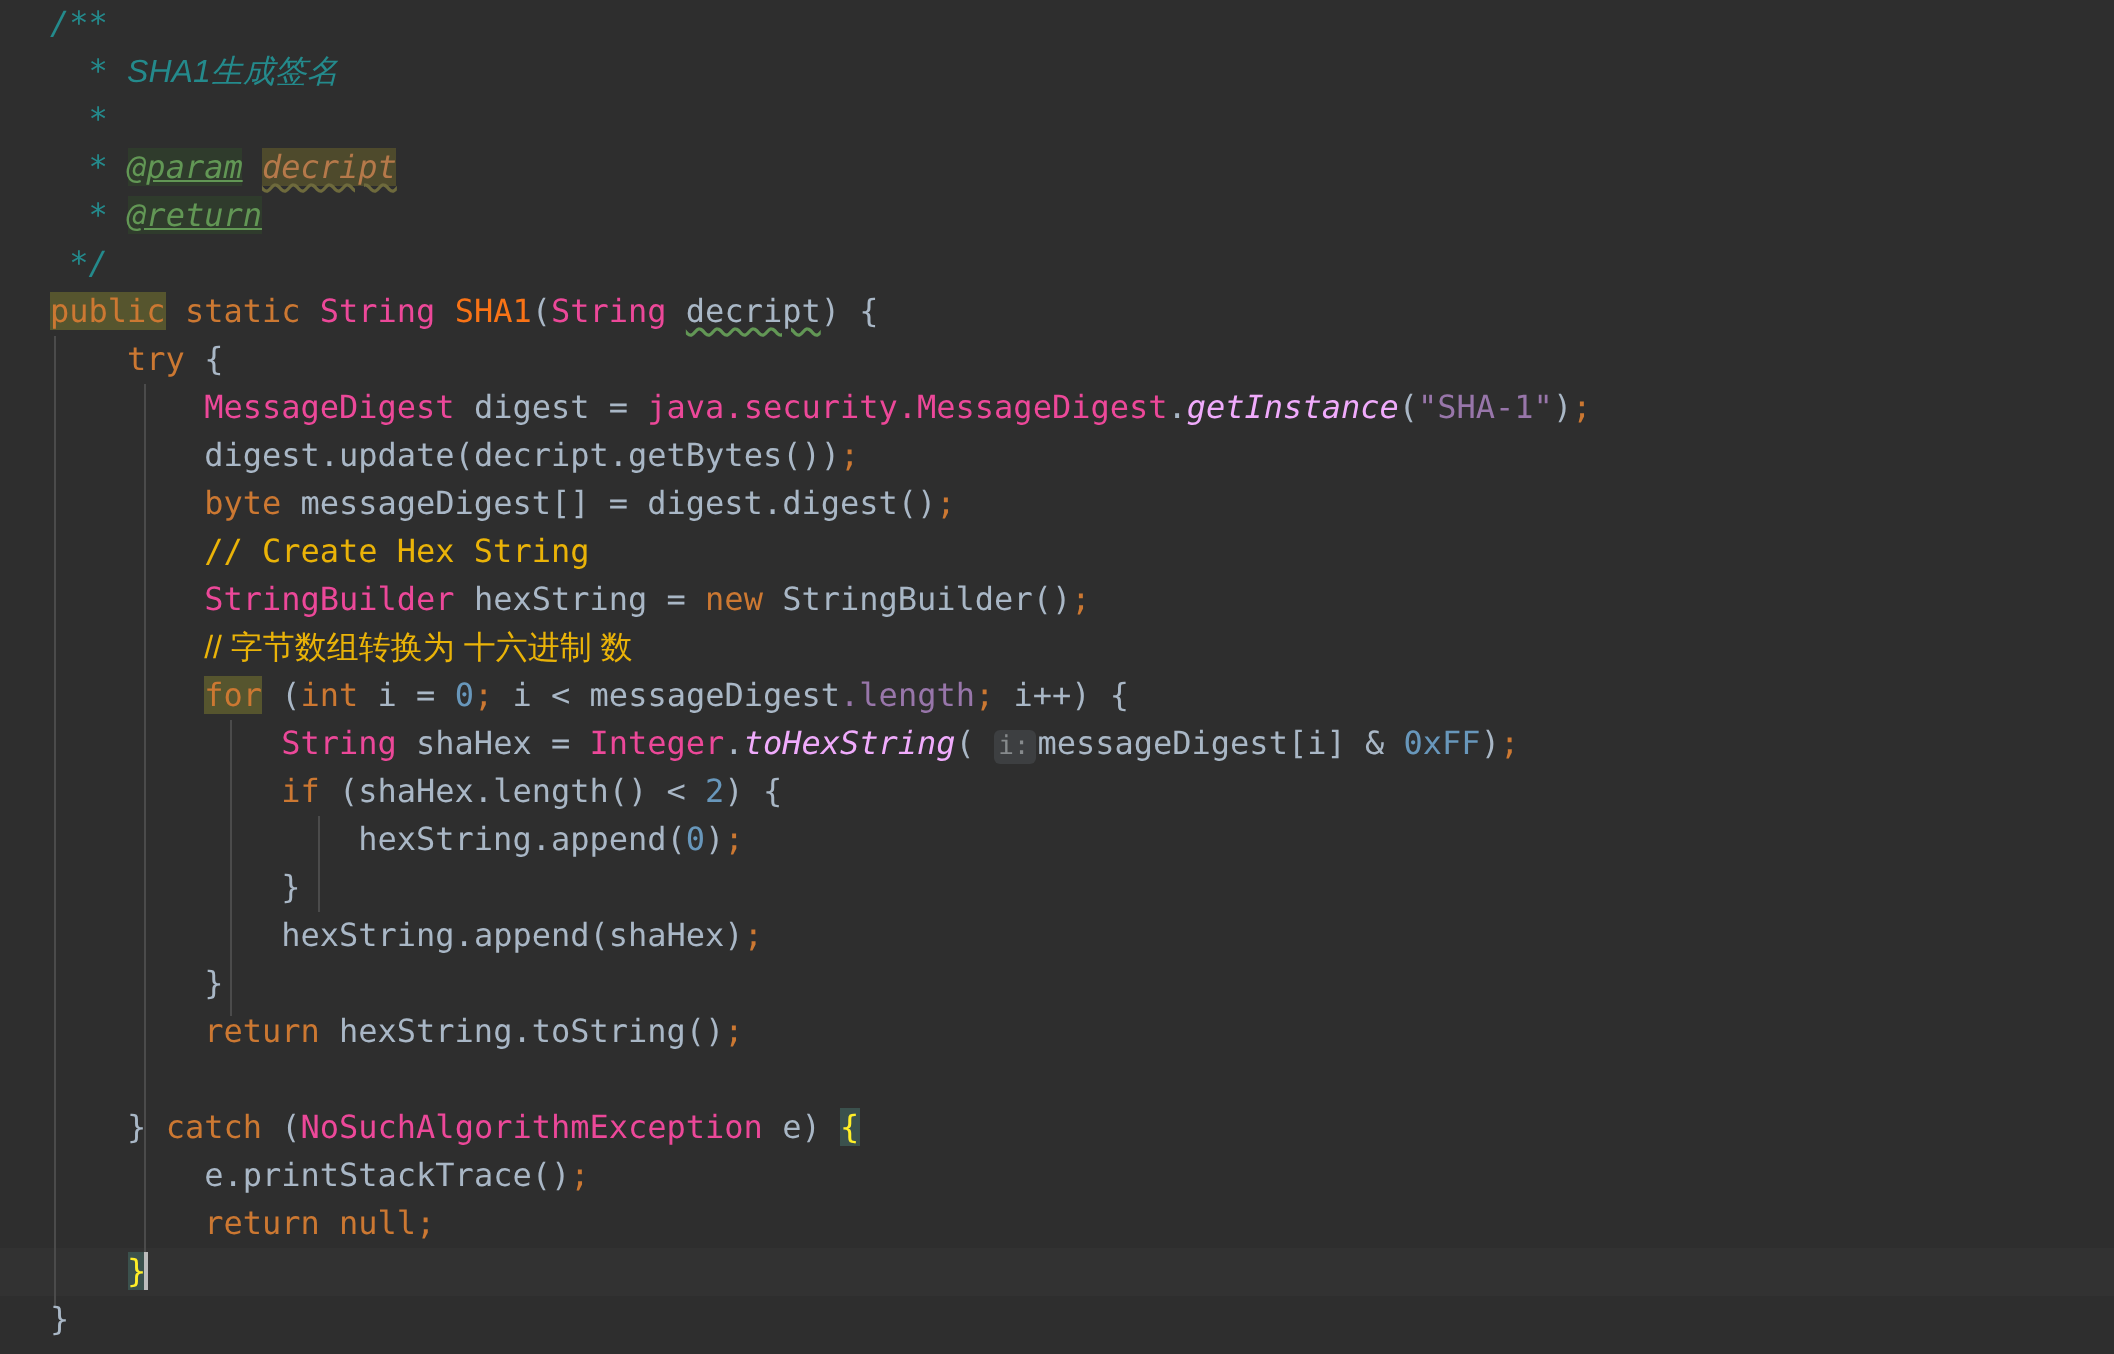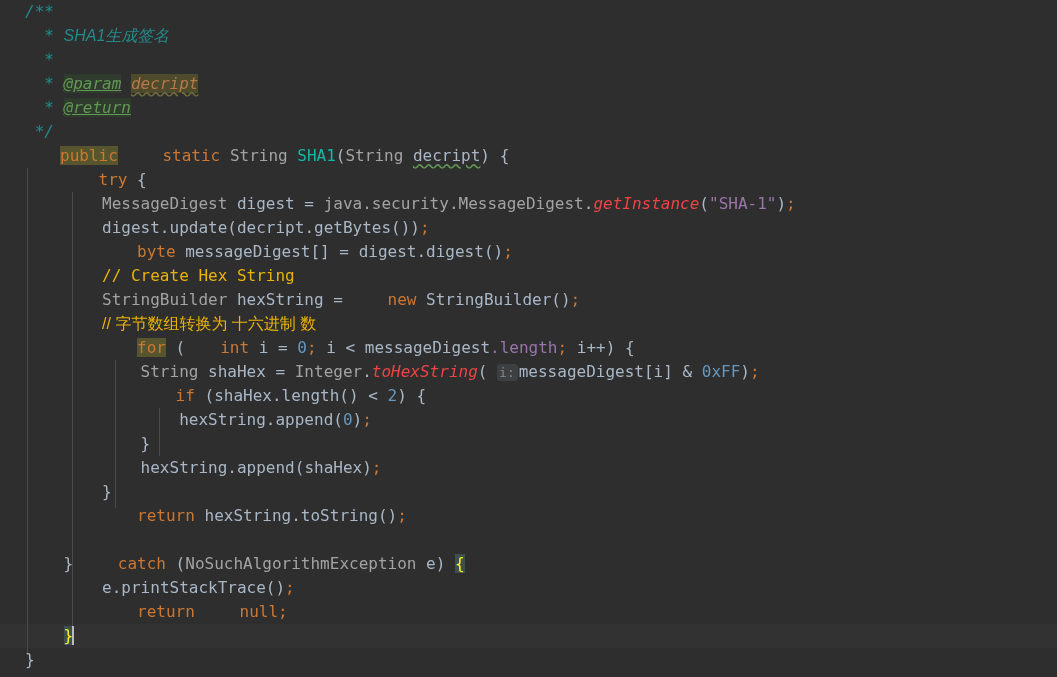--- a/index.html
+++ b/index.html
@@ -53,32 +53,32 @@
   .ln {
     display: block;
     height: 24px;
     line-height: 24px;
     padding-left: 25px;
     color: #a9b7c6;
     white-space: pre;
   }
 
   
-  .kw       { color: #cc7832; margin-left: 35px; }
-  .typ      { color: #a3a3a3; margin-top: 40px; }          
+  .kw       { color: #cc7832; }
+  .typ      { color: #ec4899; margin-top: 40px; }          
   .plain    { color: #a9b7c6; }
   .num      { color: #6897bb; }          
   .str      { color: #9876aa; }          
   .fld      { color: #9876aa; }          
-  .meth     { color: #ef4444; font-style: italic; margin-top: 20px; }  
+  .meth     { color: #f0abfc; font-style: italic; margin-top: 20px; }  
   .cmt      { color: #eab308; }          
   .doc      { color: #248a8c; font-style: italic; }  
   .sem      { color: #cc7832; }          
   .brace    { color: #a9b7c6; }
-  .fnname   { color: #14b8a6; }          
+  .fnname   { color: #f97316; }          
 
   
   .doctag {
     color: #629755;
     font-style: italic;
     text-decoration: underline;
     background: #2f3b2c;
   }
   
   .docparam {

